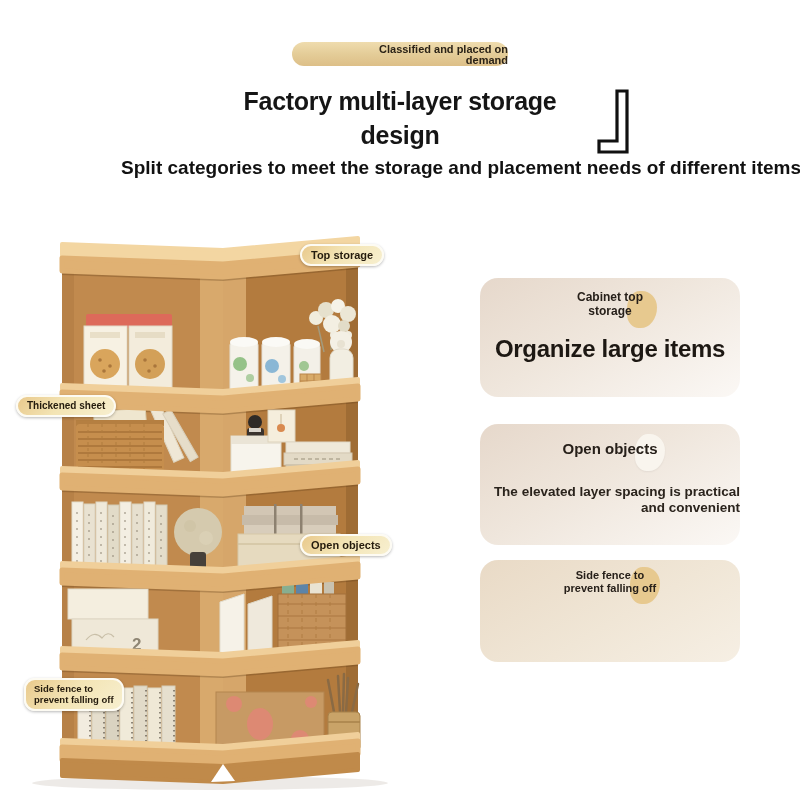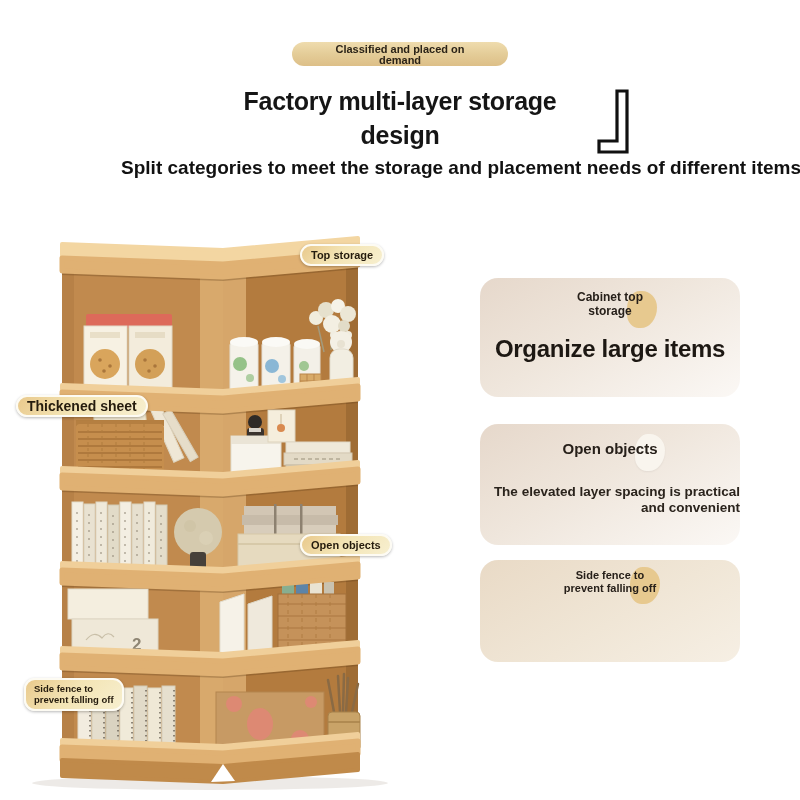--- a/index.html
+++ b/index.html
@@ -4,36 +4,36 @@
 <style>
   html,body{margin:0;padding:0;background:#ffffff;}
   .canvas{position:relative;width:800px;height:800px;background:#ffffff;overflow:hidden;
           font-family:"Liberation Sans","DejaVu Sans",sans-serif;color:#1c1c1c;}
   .preline{white-space:pre-line;}
 
   
   .badge{position:absolute;left:292px;top:42px;width:216px;height:22px;padding-top:2px;
          background:linear-gradient(180deg,#efdcae 0%,#e3c econ 50%,#dfc28c 100%);
          background:linear-gradient(180deg,#efdcae 0%,#e3cb96 55%,#ddbf88 100%);
-         border-radius:12px;text-align:center;font-size:11px;line-height:11px;font-weight:bold;color:#2b2317;}
+         border-radius:12px;text-align:right;font-size:11px;line-height:11px;font-weight:bold;color:#2b2317;}
   .title{position:absolute;left:0;top:84px;width:800px;text-align:center;
          font-size:25px;line-height:34px;font-weight:bold;letter-spacing:-.3px;color:#151515;}
   .bracket{position:absolute;left:596px;top:88px;width:40px;height:68px;}
   .subtitle{position:absolute;left:1px;top:157px;width:800px;text-align:right;
             font-size:19px;font-weight:bold;color:#111;}
 
   
   .photo{position:absolute;left:28px;top:232px;width:440px;height:560px;}
 
   
   .plabel{position:absolute;background:linear-gradient(135deg,#e9c98c 0%,#f3e4b4 45%,#f7efcf 100%);
           border:2px solid #fdfbf3;border-radius:11px;padding:3px 9px;font-weight:bold;color:#241b0d;
           font-size:11px;line-height:12px;box-shadow:0 1px 3px rgba(0,0,0,.28);}
   .plabel-top{left:300px;top:244px;}
-  .plabel-thick{left:16px;top:395px;font-size:14px;}
+  .plabel-thick{left:16px;top:395px;font-size:10px;}
   .plabel-open{left:300px;top:534px;}
   .plabel-fence{left:24px;top:678px;font-size:9.5px;line-height:10.5px;padding:4px 8px;}
 
   
   .card{position:absolute;left:480px;width:260px;border-radius:18px;overflow:hidden;
         background:linear-gradient(150deg,#e6d8cb 0%,#efe6dc 45%,#fbf8f5 100%);}
   .card1{top:278px;height:119px;}
   .card2{top:424px;height:121px;}
   .card3{top:560px;height:102px;background:linear-gradient(150deg,#e9dac6 0%,#f0e6d6 55%,#f6efe4 100%);}
   .blob{position:absolute;width:30px;height:37px;border-radius:46% 54% 58% 42% / 52% 48% 60% 40%;}

